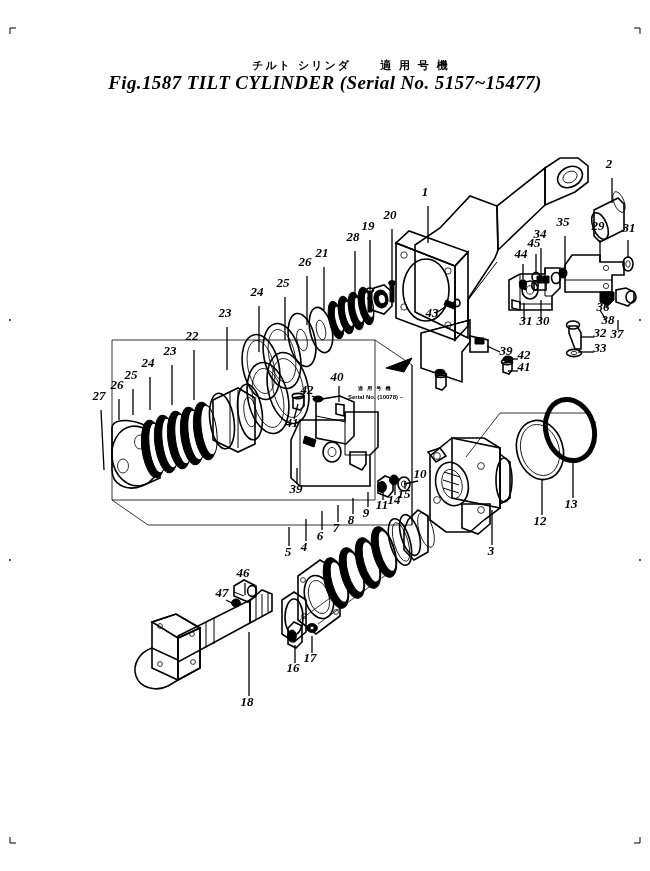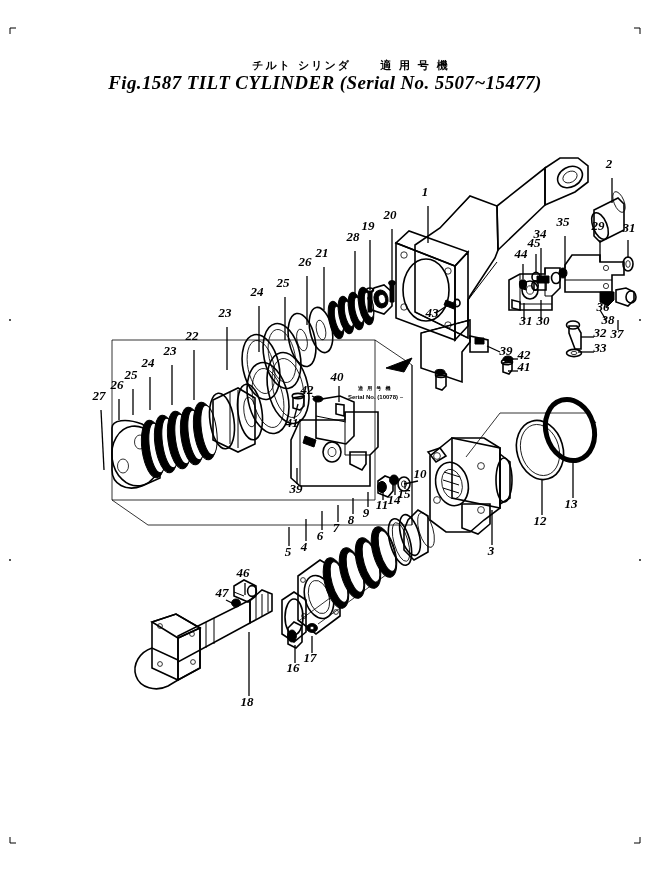--- a/index.html
+++ b/index.html
@@ -613,14 +613,14 @@
       <g>
         <line x1="226" y1="600" x2="234" y2="604" stroke="#000" stroke-width="1.3"></line>
         <text x="222" y="597" class="cal" text-anchor="middle">47</text>
       </g>
     </g>
 
 </svg>
 
 <div class="title-block">
   <span class="title-jp"><span>チルト シリンダ</span>&nbsp;&nbsp;&nbsp;&nbsp;&nbsp;<span>適 用 号 機</span></span>
-  <span class="title-main">Fig.1587  TILT CYLINDER (Serial No. 5507~15477)</span>
+  <span class="title-main">Fig.1587  TILT CYLINDER (Serial No. 5157~15477)</span>
 </div>
 
 </body></html>

